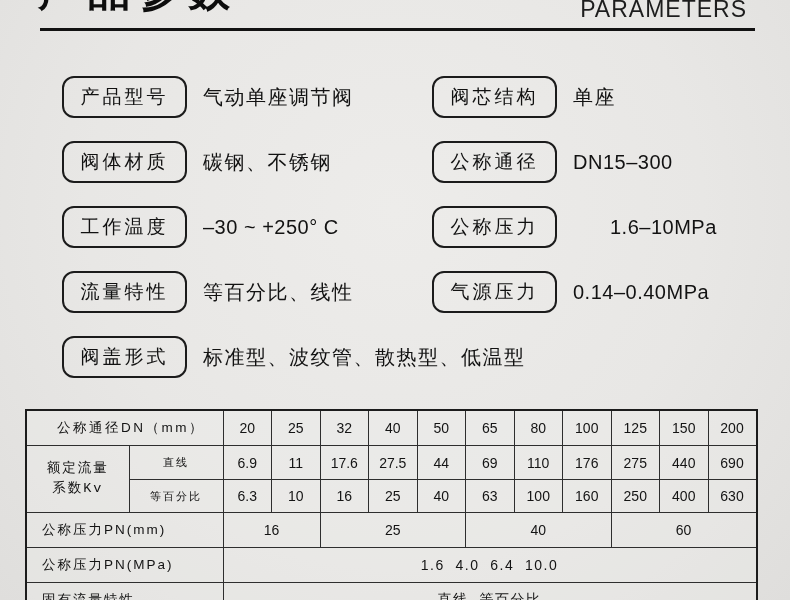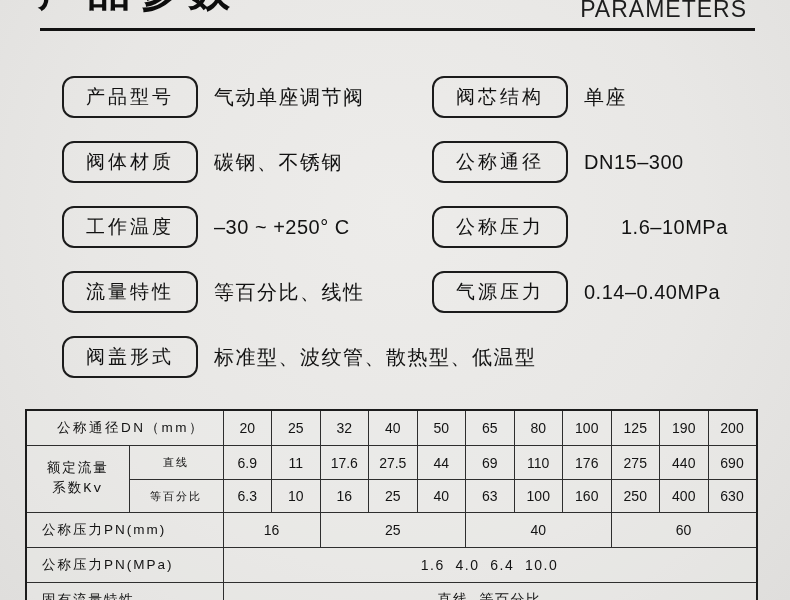--- a/index.html
+++ b/index.html
@@ -21,21 +21,21 @@
   .subtitle {
     position:absolute; top:-4px; right:43px;
     font-size:23px; font-weight:400; letter-spacing:1px; color:#1d1d1d;
     white-space:nowrap;
   }
   .rule { position:absolute; top:28px; left:40px; width:715px; height:3px; background:#121212; }
 
   
   .pair { position:absolute; display:flex; align-items:center; height:42px; }
   .chip {
-    width:136px; height:42px; flex:0 0 auto;
+    width:125px; height:42px; flex:0 0 auto;
     border:2px solid #1b1b1b; border-radius:12px;
     display:flex; align-items:center; justify-content:center;
     font-size:19px; font-weight:500; letter-spacing:3px; color:#111;
     background:transparent;
   }
   .val {
     margin-left:16px; font-size:20px; color:#121212; letter-spacing:1.5px; white-space:nowrap;
   }
   .val.num { letter-spacing:0.5px; }
 
@@ -121,21 +121,21 @@
         <td class="lbl-dn" colspan="2">公称通径DN（mm）</td>
       <td>20</td>
           <td>25</td>
           <td>32</td>
           <td>40</td>
           <td>50</td>
           <td>65</td>
           <td>80</td>
           <td>100</td>
           <td>125</td>
-          <td>190</td>
+          <td>150</td>
           <td>200</td>
         </tr>
       <tr class="r-kv0">
         <td class="kv-main" rowspan="2">
           <div>额定流量</div>
           <div>系数Kv</div>
         </td>
         <td class="sub">直线</td>
       <td>6.9</td>
           <td>11</td>

